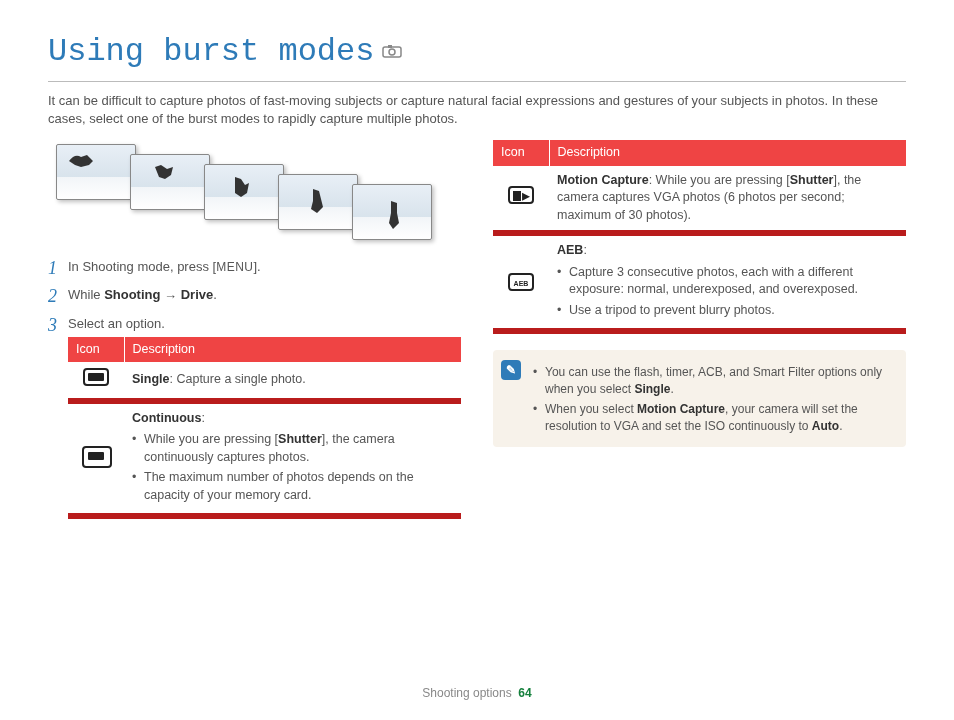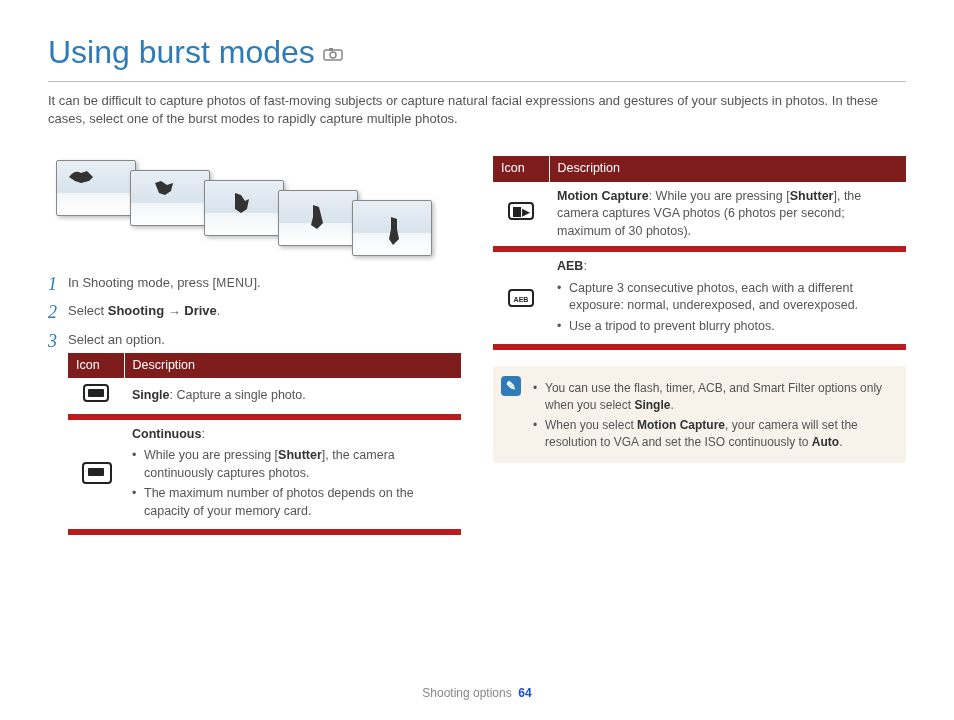--- a/index.html
+++ b/index.html
@@ -12,26 +12,26 @@
     position: relative;
     padding: 30px 48px 0 48px;
     font-size: 13px;
     line-height: 1.4;
   }
   .title-row { display: flex; align-items: baseline; gap: 8px; }
   h1 {
     font-size: 32px;
     font-weight: 400;
     color: #2e7bb8;
-    font-family: Liberation Sans, sans-serif;
+    font-family: Liberation Mono, monospace;
     letter-spacing: 0px;
   }
   .cam-icon { color: #888; font-size: 16px; position: relative; top: -2px;}
   .hr { border: none; border-top: 1px solid #bbb; margin: 6px 0 10px 0; }
-  .intro { font-size: 13px; color: #555; margin-bottom: 24px;}
+  .intro { font-size: 13px; color: #555; margin-bottom: 8px;}
   .cols { display: flex; gap: 32px; }
   .col { flex: 1 1 0; min-width: 0;}
   .frames { display: flex; gap: -20px; margin: 8px 0 24px 8px; height: 90px; position:relative;}
   .frame {
     width: 80px; height: 56px;
     background: linear-gradient(#e8eff6 0%, #d8e3ec 60%, #f2f5f8 60%, #fff 100%);
     border: 1px solid #888;
     border-radius: 2px;
     position: relative;
     box-shadow: 2px 2px 4px rgba(0,0,0,.25);
@@ -54,21 +54,21 @@
   }
   .menu-label { font-family: Arial; font-weight: normal; font-size: 12px; letter-spacing: 0.5px;}
   b { color:#333; font-weight: bold;}
   table.desc {
     width: 100%;
     border-collapse: collapse;
     font-size: 12.5px;
     margin-top: 4px;
   }
   table.desc th {
-    background: #7f1d1d;
+    background: #ef4444;
     color: #fff;
     font-weight: normal;
     text-align: left;
     padding: 4px 8px;
     font-size: 12.5px;
   }
   table.desc th:first-child { width: 56px; border-right: 1px solid #fff;}
   table.desc td {
     padding: 6px 8px;
     vertical-align: middle;
@@ -111,21 +111,21 @@
     font-weight: bold;
   }
   .note ul.sub li { margin: 3px 0;}
   .footer {
     position: absolute;
     bottom: 18px; left: 0; width: 954px;
     text-align: center;
     font-size: 12px;
     color: #888;
   }
-  .footer .pn { color:#1d4ed8; font-weight:bold;}
+  .footer .pn { color:#15803d; font-weight:bold;}
 </style>
 </head>
 <body>
 
 <div class="title-row">
   <h1>Using burst modes</h1>
   <span class="cam-icon">
     <svg width="20" height="14" viewBox="0 0 20 14">
         <rect x="1" y="3" width="18" height="10" rx="2" fill="none" stroke="#888" stroke-width="1.5"></rect>
         <circle cx="10" cy="8" r="3" fill="none" stroke="#888" stroke-width="1.5"></circle>
@@ -164,21 +164,21 @@
             <path d="M6 2 L12 4 L12 14 L14 24 L8 30 L4 24 L6 14 Z" fill="#333"></path>
           </svg>
         </div>
     </div>
 
     <ol class="steps">
       <li>
         <span>In Shooting mode, press [</span><span class="menu-label">MENU</span><span>].</span>
       </li>
       <li>
-        <span>Select </span><b>Shooting</b><span> → </span><b>Drive</b><span>.</span>
+        <span>While </span><b>Shooting</b><span> → </span><b>Drive</b><span>.</span>
       </li>
       <li><span>Select an option.</span>
 
         <table class="desc">
           <tbody>
               <tr>
             <th>Icon</th>
             <th>Description</th>
           </tr>
           <tr>

